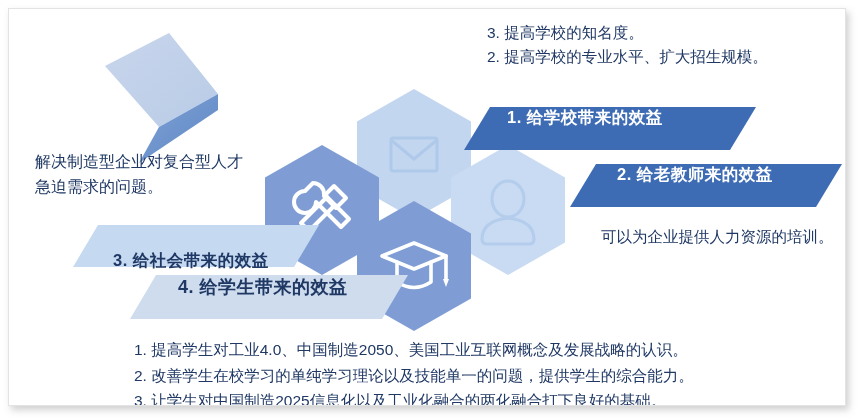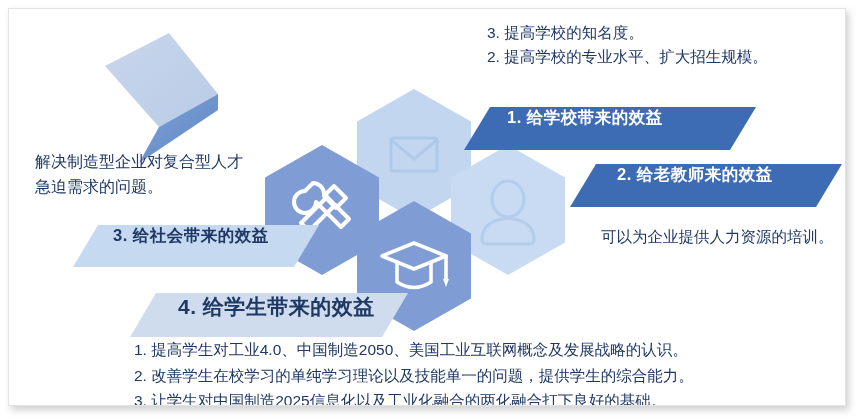--- a/index.html
+++ b/index.html
@@ -37,22 +37,22 @@
     letter-spacing:.5px;
   }
   .banner .bg{position:absolute;left:0;top:0;width:100%;height:100%;}
   .banner .txt{position:relative;z-index:2;}
 
   #banner1{left:455px;top:98px;width:292px;height:43px;font-size:16.5px;color:#ffffff;}
   #banner1 .txt{margin-left:43px;}
   #banner2{left:561px;top:155px;width:272px;height:43px;font-size:16.5px;color:#ffffff;}
   #banner2 .txt{margin-left:47px;}
   #banner3{left:64px;top:216px;width:246px;height:42px;font-size:16.5px;color:#1f3864;}
-  #banner3 .txt{margin-left:40px;}
-  #banner4{left:121px;top:284px;width:278px;height:44px;font-size:21px;color:#1f3864;}
+  #banner3 .txt{margin-left:40px;margin-top:25px;}
+  #banner4{left:121px;top:266px;width:278px;height:44px;font-size:18px;color:#1f3864;}
   #banner4 .txt{margin-left:48px;}
 
   
   .body-text{
     position:absolute;
     color:#1f3864;
     font-size:15.5px;
     line-height:24px;
     white-space:nowrap;
   }

